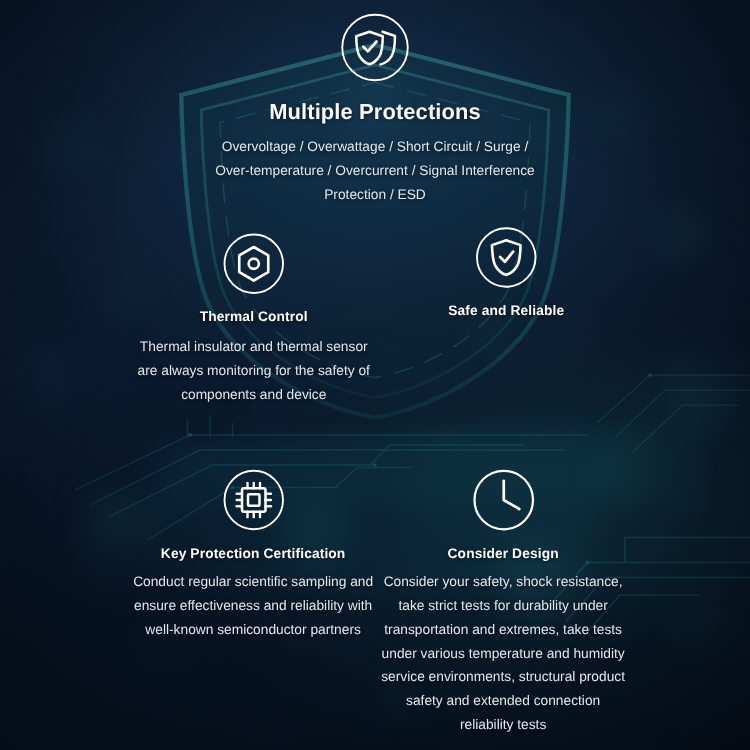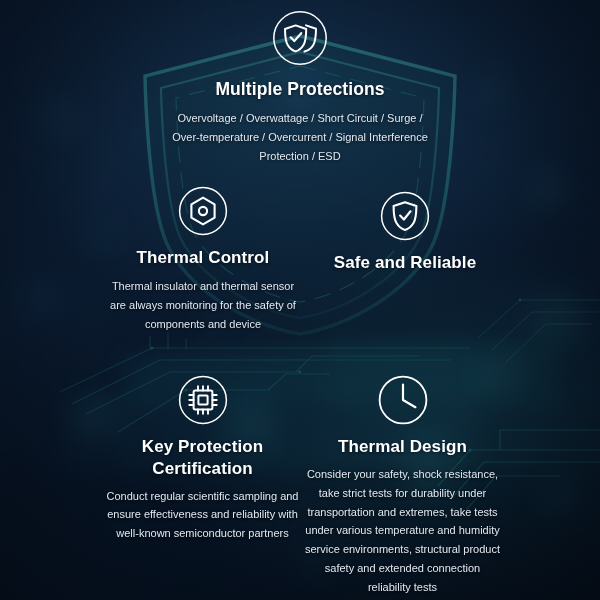--- a/index.html
+++ b/index.html
@@ -69,21 +69,21 @@
     text-align: center;
     color: #ffffff;
   }
   .icon-wrap {
     display: flex;
     justify-content: center;
     align-items: center;
   }
   .icon-wrap svg { display: block; }
   .card-title {
-    font-size: 17px;
+    font-size: 11px;
     font-weight: bold;
     letter-spacing: 0.1px;
     color: #ffffff;
     line-height: 1.28;
     text-shadow: 0 1px 3px rgba(0,0,0,0.55);
   }
   .card-desc {
     font-size: 11px;
     font-weight: normal;
     color: #e2e8f0;
@@ -92,21 +92,21 @@
   }
 
   
   #card-hero { left: 100px; top: 10px; width: 400px; }
   #card-hero .icon-wrap { margin-bottom: 12px; }
   #card-hero .card-title { font-size: 17.5px; margin-bottom: 9px; }
   #card-hero .card-desc { width: 264px; margin: 0 auto; }
 
   
   #card-thermal { left: 83px; top: 186px; width: 240px; }
-  #card-safe    { left: 285px; top: 191px; width: 240px; }
+  #card-safe    { left: 285px; top: 181px; width: 240px; }
   .row2 .icon-wrap { margin-bottom: 11px; }
   .row2 .card-title { margin-bottom: 8px; }
   #card-thermal .card-desc { width: 200px; margin: 0 auto; }
   #card-safe .card-desc { width: 186px; margin: 0 auto; }
 
   
   #card-key     { left: 85px; top: 375px; width: 235px; }
   #card-durable { left: 285px; top: 375px; width: 235px; }
   .row3 .icon-wrap { margin-bottom: 11px; }
   .row3 .card-title { margin-bottom: 7px; }
@@ -274,18 +274,18 @@
       <div class="card-desc">Conduct regular scientific sampling and ensure effectiveness and reliability with well-known semiconductor partners</div>
     </div>
 
     <div class="card row3" id="card-durable">
       <div class="icon-wrap">
         <svg width="50" height="50" viewBox="0 0 50 50">
           <circle cx="25" cy="25" r="23.4" fill="none" stroke="#ffffff" stroke-width="1.8"></circle>
           <path d="M25 9.6 L25 25 L37.4 32.2" fill="none" stroke="#ffffff" stroke-width="2.2" stroke-linecap="round" stroke-linejoin="round"></path>
         </svg>
       </div>
-      <div class="card-title">Thermal Design</div>
+      <div class="card-title">Consider Design</div>
       <div class="card-desc">Consider your safety, shock resistance, take strict tests for durability under transportation and extremes, take tests under various temperature and humidity service environments, structural product safety and extended connection reliability tests</div>
     </div>
 
   </div>
 </div>
 
 </body></html>

